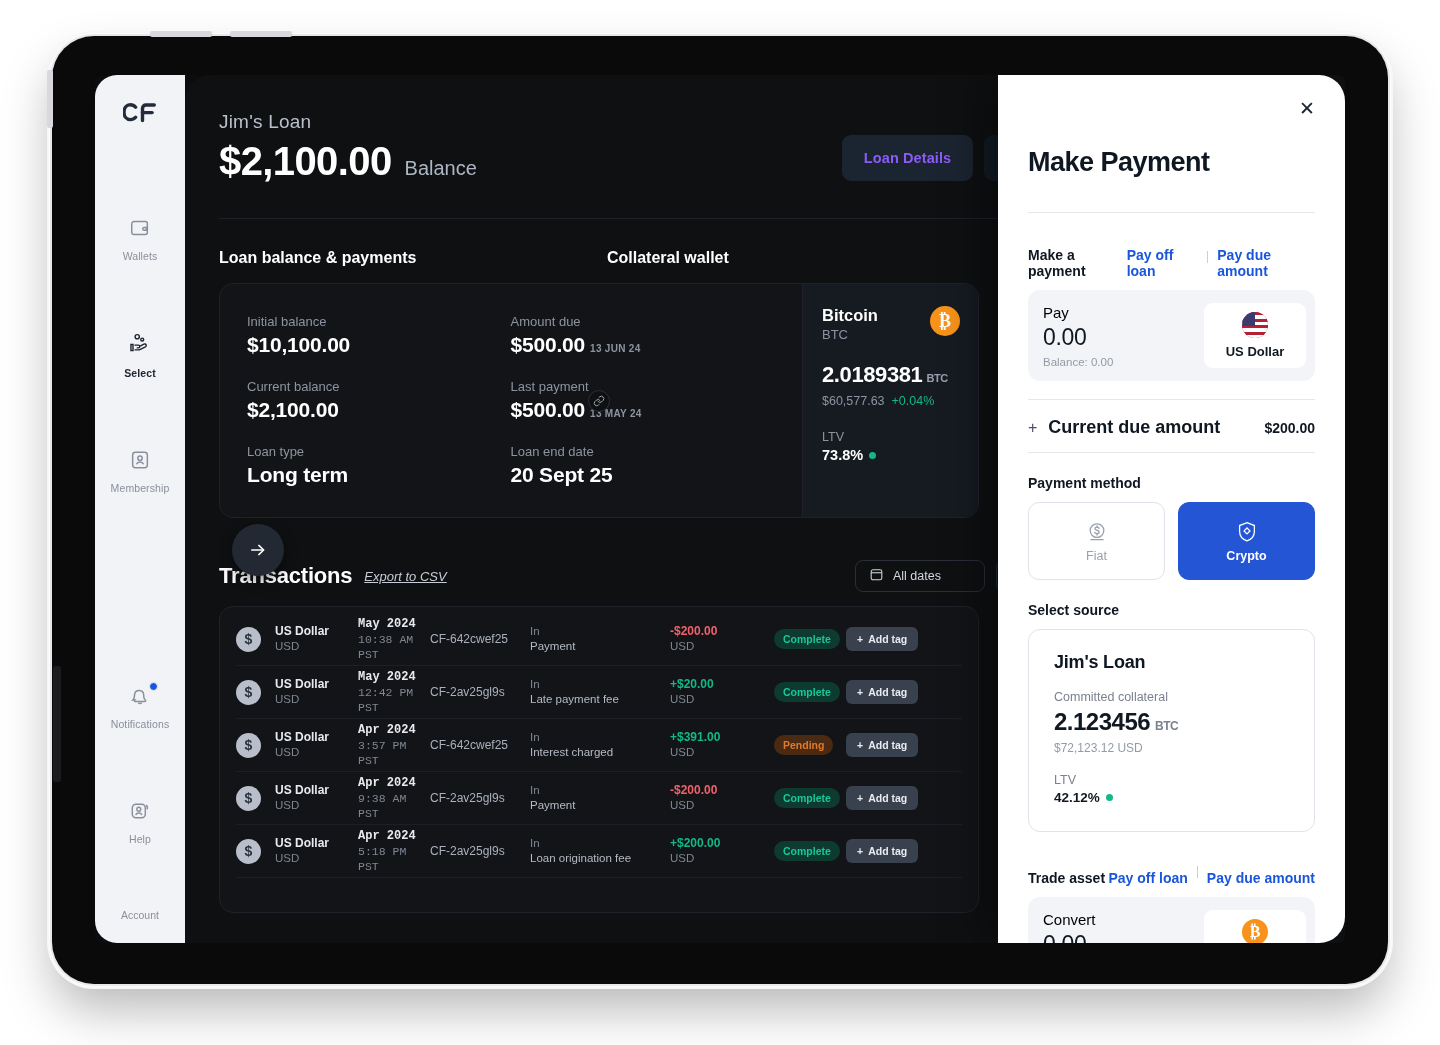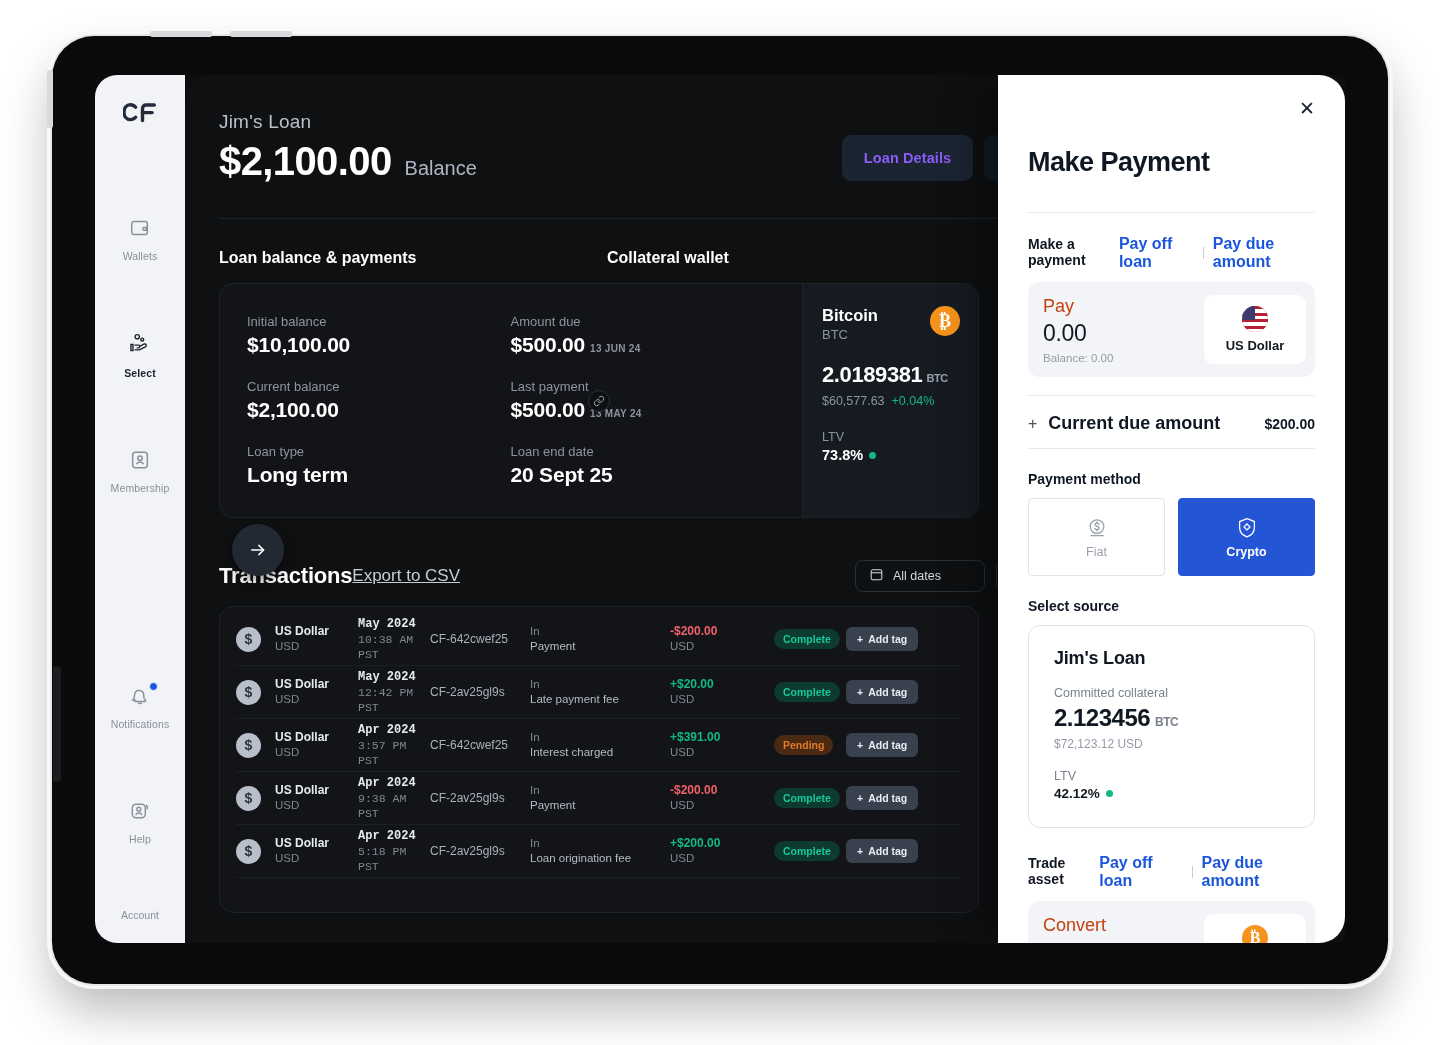--- a/index.html
+++ b/index.html
@@ -178,22 +178,22 @@
   .coin-sub { margin-top: 6px; font-size: 12.5px; color:#8d94a1; }
   .coin-sub .up { color:#12b886; margin-left: 7px; }
   .ltv-lbl { margin-top: 22px; font-size: 12.5px; color:#8d94a1; }
   .ltv-val { margin-top: 3px; font-size: 14.5px; font-weight:700; color:#fff; display:flex; align-items:center; gap:6px; }
   .gdot { width:7px; height:7px; border-radius:50%; background:#12b886; display:inline-block; }
 
   
   .tx-head { display:flex; align-items:center; margin-top: 42px; }
   .tx-title { font-size: 22px; font-weight:700; color:#fff; letter-spacing:-.2px; }
   .tx-export {
-    font-size: 17px; color:#c7ccd6;
-    text-decoration: underline; cursor:pointer;
+    margin-left: 12px; font-size: 13px; color:#c7ccd6;
+    text-decoration: underline; cursor:pointer;font-style:italic;
   }
   .tx-filters { margin-left: auto; display:flex; gap: 11px; }
   .fctrl {
     height: 32px; border:1px solid #2a2f38; border-radius: 8px;
     display:flex; align-items:center; gap: 9px; padding: 0 13px;
     color:#d2d7df; font-size: 12.5px; cursor:pointer; background:transparent;
     font-family: inherit;
   }
   .fctrl.dates { width: 130px; }
   .fctrl.kinds { width: 126px; justify-content: space-between; }
@@ -270,31 +270,31 @@
   }
   .drawer-title {
     margin-top: 48px; font-size: 27px; font-weight: 700;
     color:#0f1722; letter-spacing:-.5px;
   }
   .drawer-rule { height:1px; background:#e6e8ec; margin: 34px 0 0 0; }
 
   .sub-head { display:flex; align-items:baseline; margin-top: 22px; }
   .sub-head-title { font-size: 14px; font-weight:700; color:#0f1722; }
   .quick-links { margin-left:auto; display:flex; align-items:center; gap:9px; }
-  .qlink { font-size: 16px; font-weight:700; color:#1a56db; cursor:pointer; }
+  .qlink { font-size: 14px; font-weight:700; color:#1a56db; cursor:pointer;margin-top:12px; }
   .qdiv { width:1px; height:12px; background:#c9ced8; }
 
   .amt-card {
     margin-top: 11px;
     background:#f2f4f7; border-radius: 12px;
     display:flex; align-items:stretch; justify-content:space-between;
     padding: 13px 9px 13px 15px;
   }
   .amt-left { padding-top:1px; }
-  .amt-lbl { font-size: 18px; color:#c2410c; }
+  .amt-lbl { font-size: 15px; color:#000000; }
   .amt-val { font-size: 23px; color:#101822; margin-top: 3px; letter-spacing:-.3px; }
   .amt-bal { font-size: 11.5px; color:#949ba7; margin-top: 5px; }
   .asset-chip {
     background:#fff; border-radius: 9px;
     width: 102px;
     display:flex; flex-direction:column; align-items:center; justify-content:center;
     gap: 6px; cursor:pointer;
   }
   .asset-chip .cname { font-size: 13px; font-weight:700; color:#101822; }
   .flag {
@@ -317,21 +317,21 @@
     display:flex; align-items:center; gap: 11px;
     padding-bottom: 14px; border-bottom:1px solid #e6e8ec;
   }
   .due-plus { color:#4a5160; font-size:16px; line-height:1; }
   .due-lbl { font-size: 18px; font-weight:700; color:#0f1722; }
   .due-amt { margin-left:auto; font-size: 14px; font-weight:700; color:#0f1722; }
 
   .blk-title { margin-top: 22px; font-size: 14px; font-weight:700; color:#0f1722; }
   .method-row { margin-top: 11px; display:flex; gap: 13px; }
   .method {
-    flex: 1 1 0; height: 78px; border-radius: 4px;
+    flex: 1 1 0; height: 78px; border-radius: 11px;
     border:1px solid #e0e3e9; background:#fff;
     display:flex; flex-direction:column; align-items:center; justify-content:center;
     gap: 2px; cursor:pointer; color:#9aa1ad;
     font-family:inherit;
   }
   .method .mlabel { font-size: 12.5px; }
   .method.sel {
     background:#2455d4; border-color:#2455d4; color:#fff;
   }
   .method.sel .mlabel { font-weight:700; }

